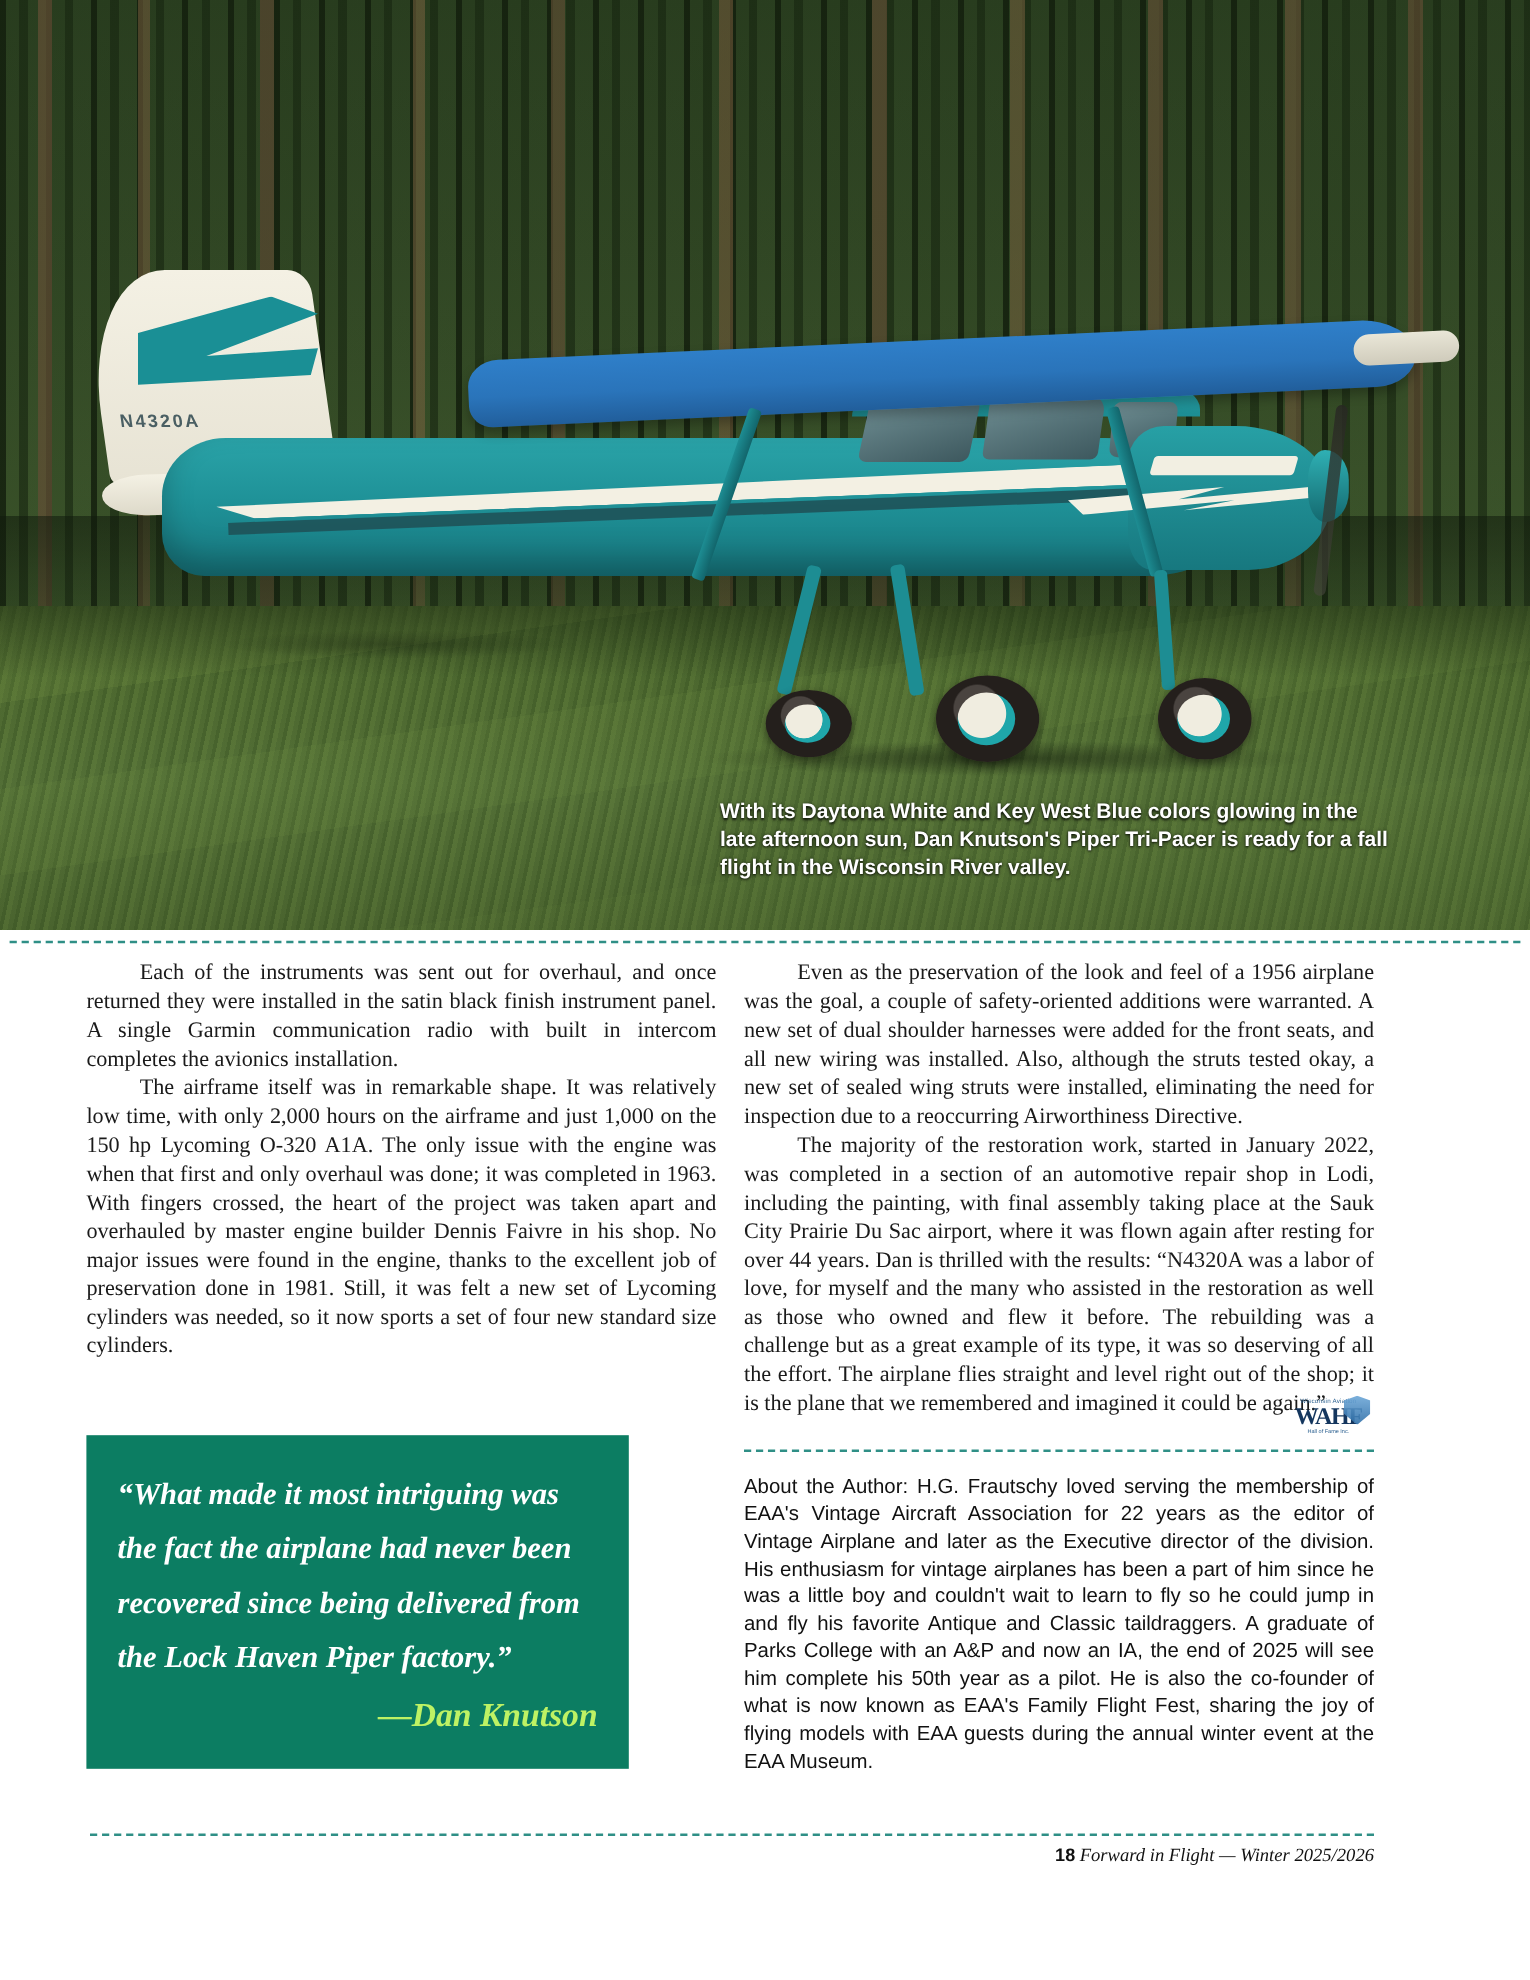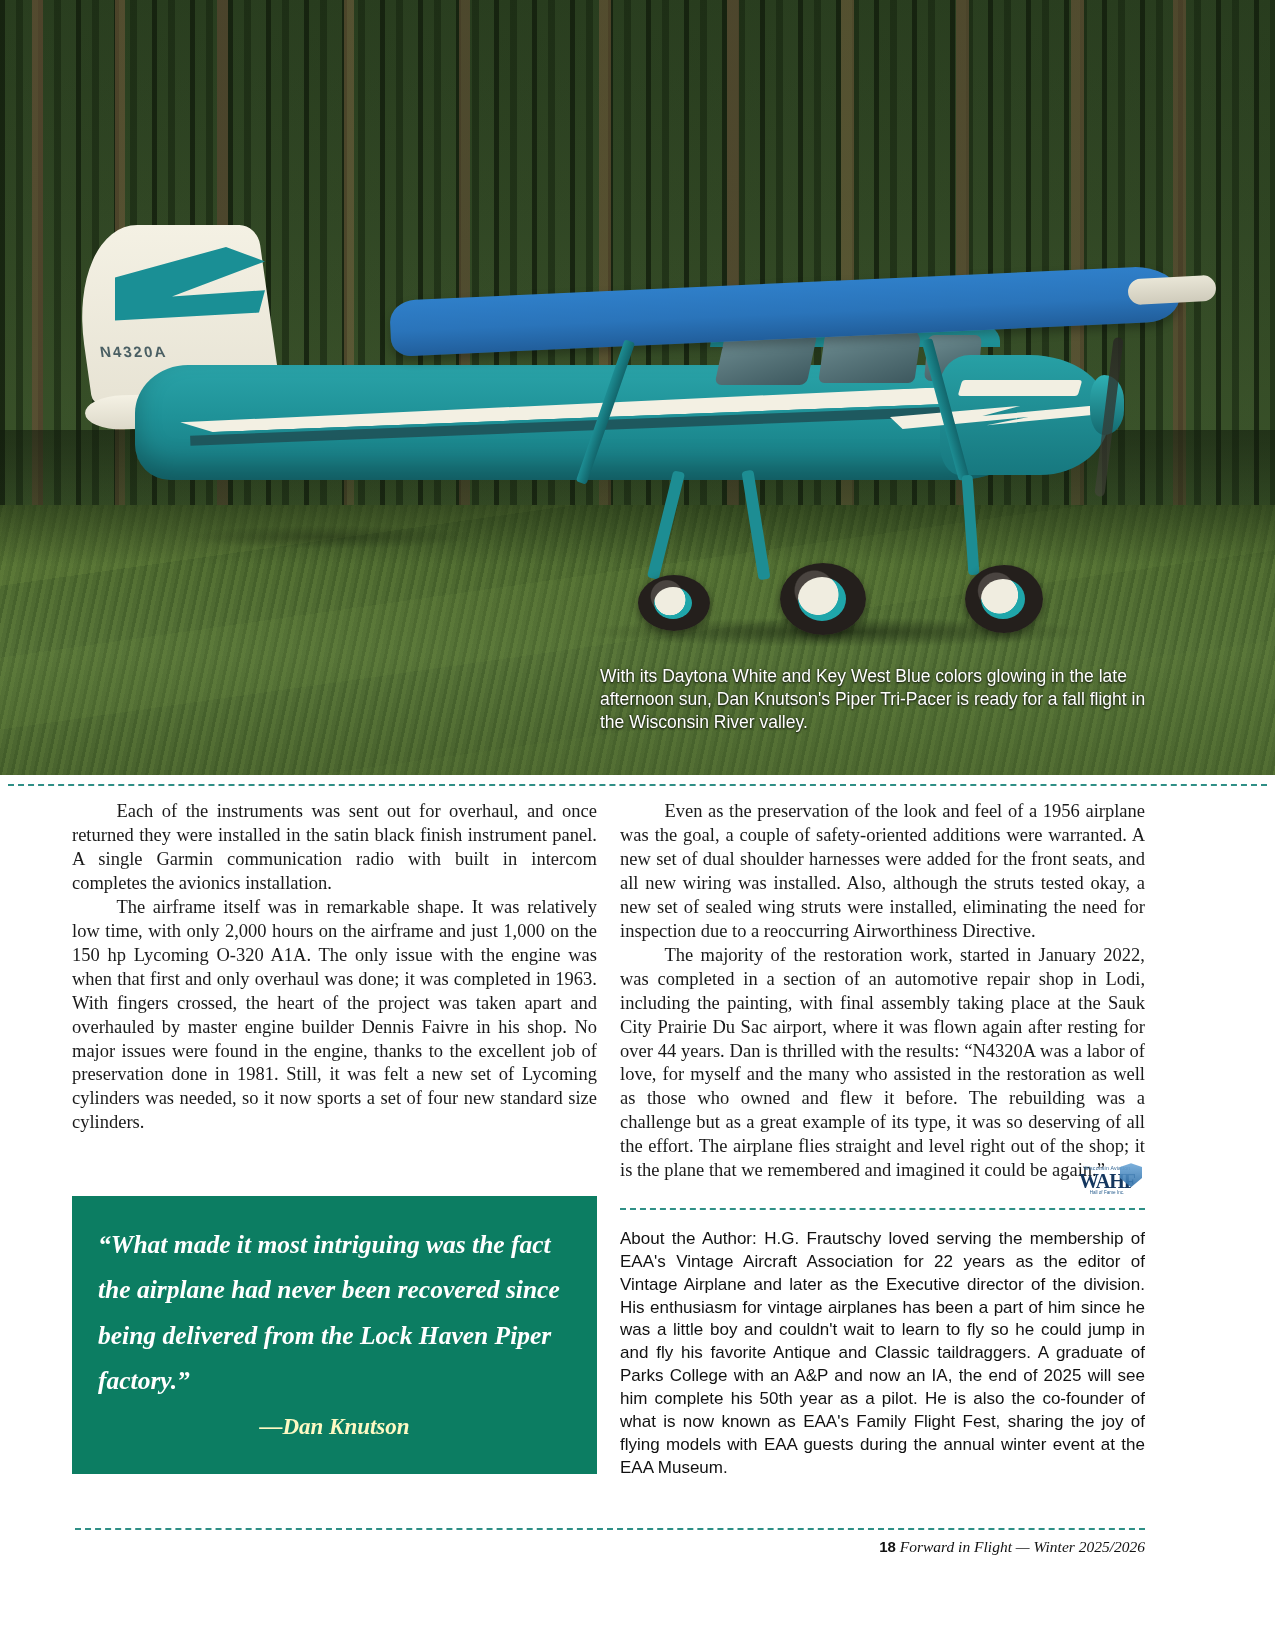--- a/index.html
+++ b/index.html
@@ -226,21 +226,21 @@
   }
 
   
   .photo-caption {
     position: absolute;
     left: 600px;
     top: 665px;
     width: 560px;
     font-family: "Liberation Sans", sans-serif;
     font-size: 17.5px;
-    font-weight: normal;
+    font-weight: bold;
     line-height: 1.30;
     color: #ffffff;
     text-shadow: 0 1px 2px rgba(0,0,0,.75), 0 0 3px rgba(0,0,0,.5);
   }
 
   
   .dashed-rule {
     position: absolute;
     height: 0;
     border-top: 2px dashed #2f8f86;
@@ -264,41 +264,41 @@
   .col p {
     margin: 0;
     text-indent: 2.4em;
   }
 
   
   .pullquote {
     position: absolute;
     left: 72px;
     top: 1196px;
-    width: 525px;
+    width: 452px;
     height: 278px;
     background: #0c7d62;
     box-sizing: border-box;
     padding: 26px 26px 18px 26px;
   }
   .pullquote-text {
     font-size: 25.5px;
     font-weight: bold;
     font-style: italic;
     color: #ffffff;
     line-height: 1.78;
     margin: 0;
   }
   .pullquote-attrib {
     margin: 10px 0 0 0;
-    text-align: center;
-    font-size: 23px;
+    text-align: right;
+    font-size: 28px;
     font-weight: bold;
     font-style: italic;
-    color: #fef9c3;
+    color: #bef264;
   }
 
   
   .wahf-logo {
     position: absolute;
     left: 1068px;
     top: 1166px;
     width: 78px;
     height: 38px;
     text-align: center;

